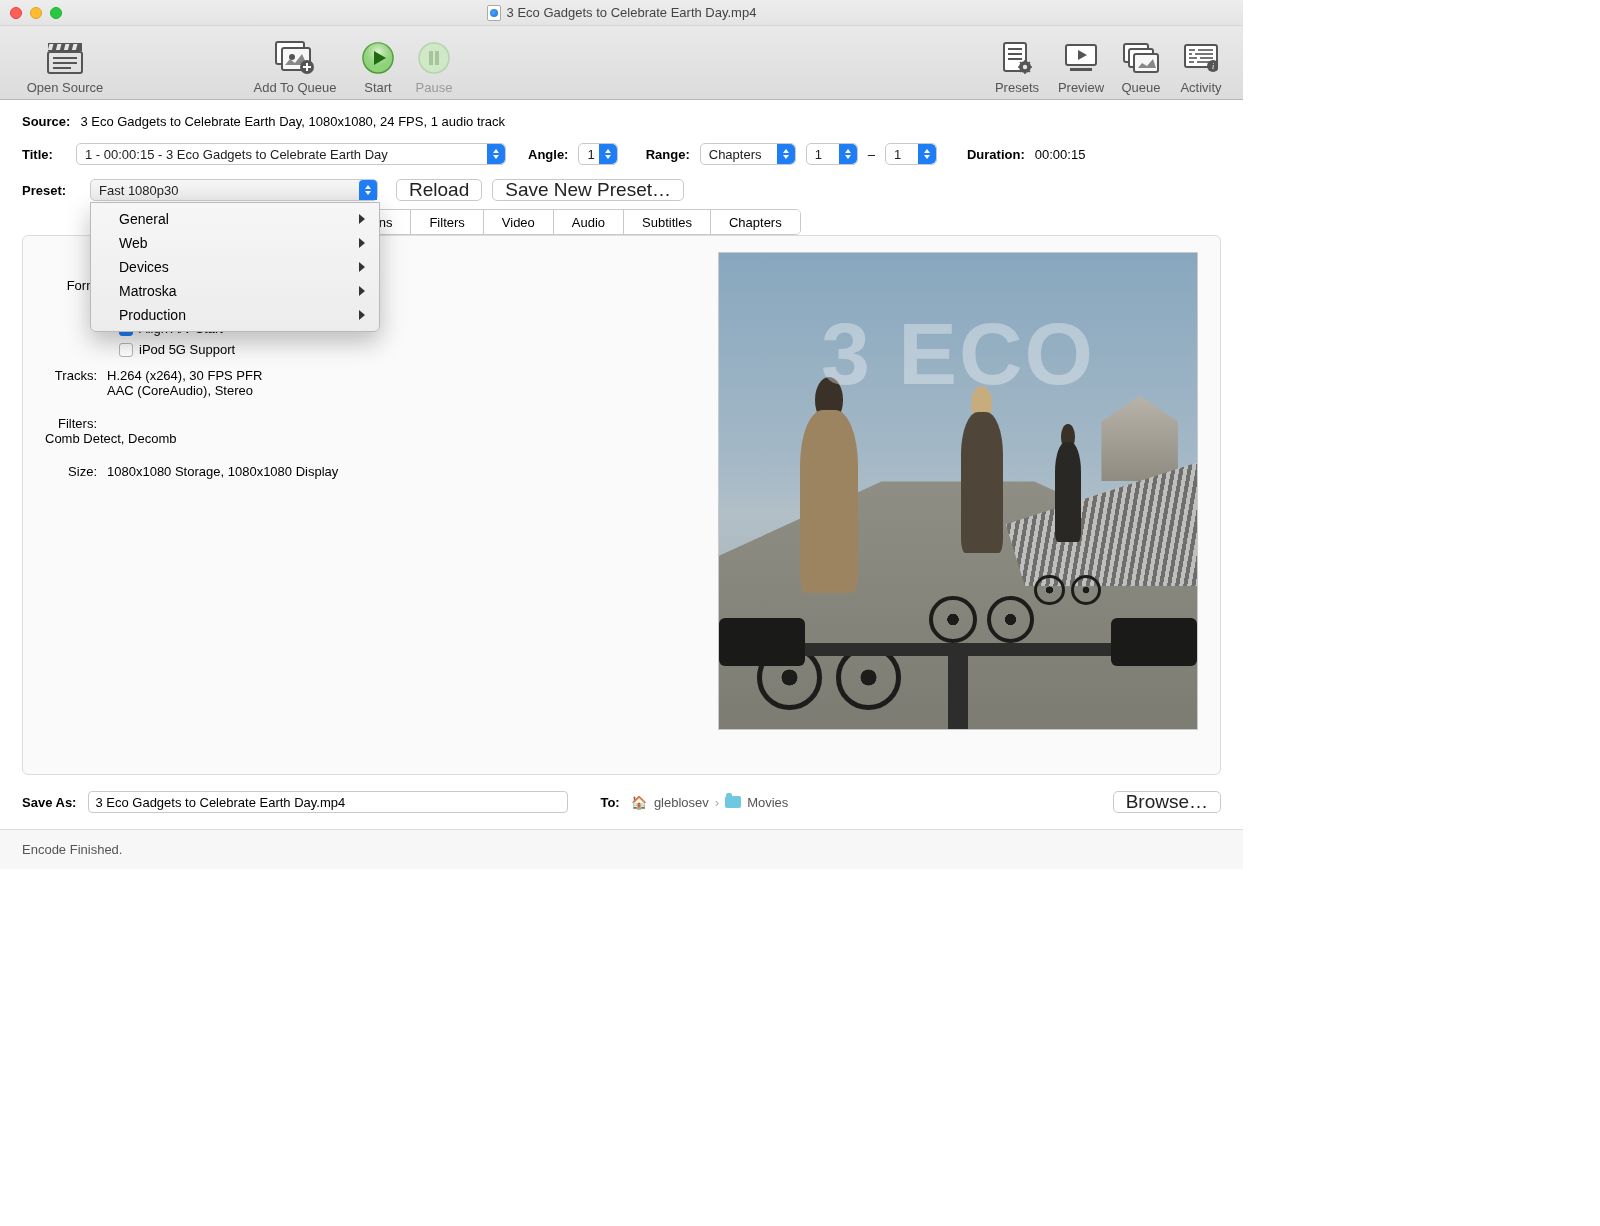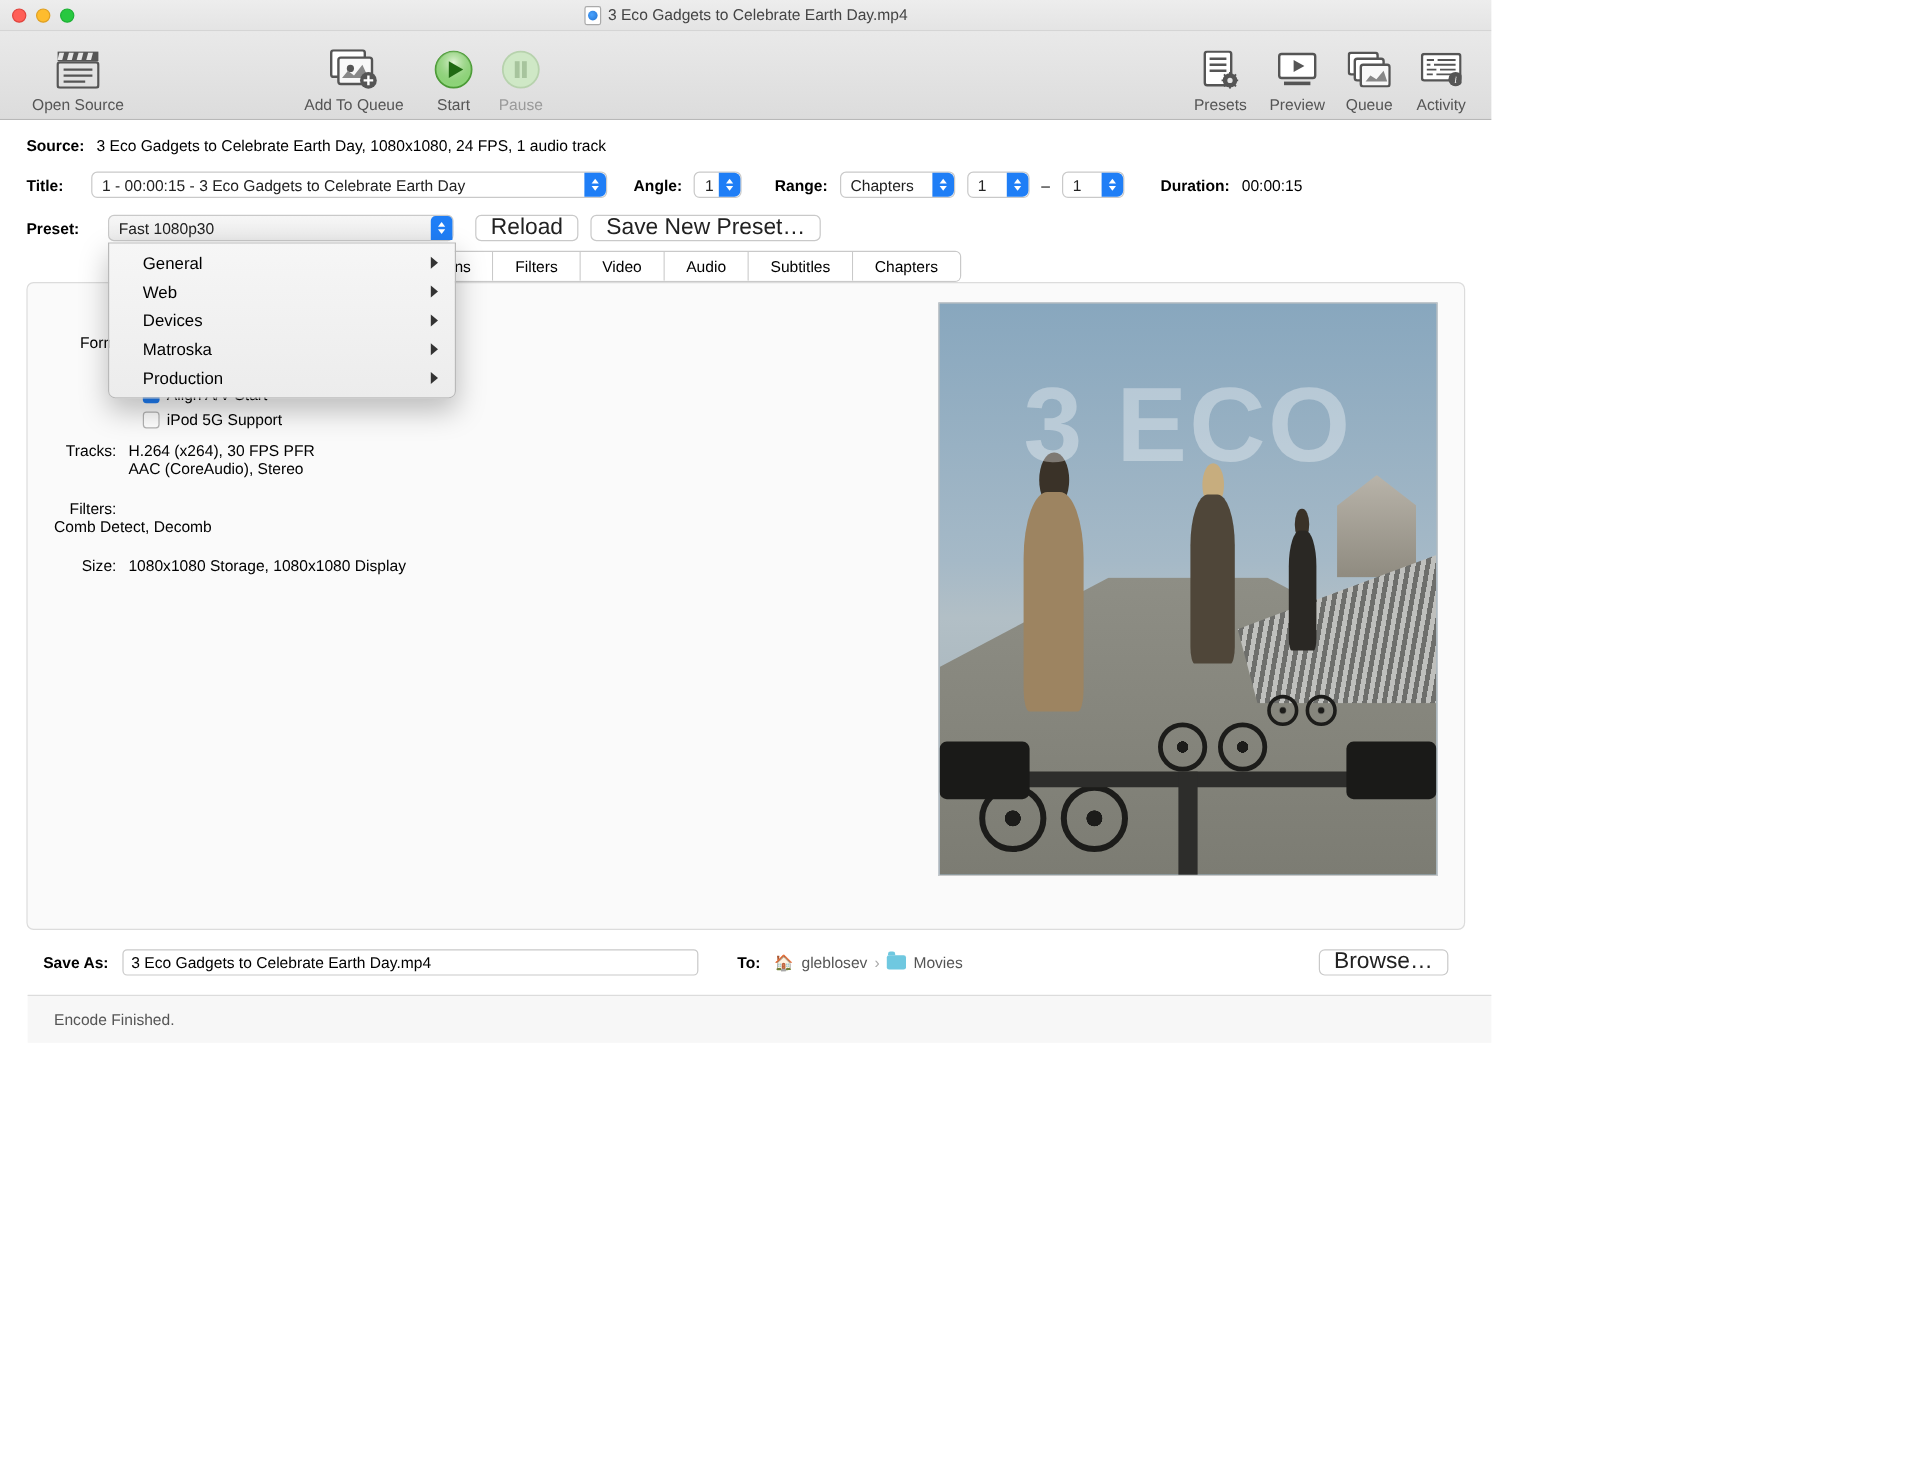--- a/index.html
+++ b/index.html
@@ -89,21 +89,21 @@
   .left-col{ width:430px; }
   .form-row{display:flex; margin-bottom:10px;}
   .form-row .lbl{width:62px; text-align:right; padding-right:10px; color:#000;}
   .form-row .val{flex:1; color:#000;}
   .chk{display:flex;align-items:center;gap:6px;margin-bottom:6px; margin-left:74px;}
   .chk-box{width:14px;height:14px;border:1px solid #b4b4b4;border-radius:3px;background:#fff;display:flex;align-items:center;justify-content:center;}
   .chk-box.checked{background:#1f7ef6;border-color:#1f7ef6;color:#fff;font-size:11px;}
   
   .preview-box{
     position:absolute; right:22px; top:16px;
-    width:416px; height:478px; border:1px solid #c9c9c9; background:#88a5b8;
+    width:480px; height:478px; border:1px solid #c9c9c9; background:#88a5b8;
     overflow:hidden;
   }
   .preview-content{position:absolute;inset:0;}
   .sky{position:absolute;inset:0;background:linear-gradient(#88a7be 0%, #a5b9c7 45%, #b2bfc6 55%, #9aa8ad 100%);}
   .road{position:absolute;left:0;right:0;bottom:0;height:52%;background:linear-gradient(#8e8e85 0%, #7c7c73 100%);
         clip-path:polygon(0 30%, 34% 0, 66% 0, 100% 30%, 100% 100%, 0 100%);}
   .railing{position:absolute; right:0; top:44%; bottom:30%; width:40%;
      background:repeating-linear-gradient(100deg,#bfc0bd 0 4px,#6e6f6c 4px 8px);
      clip-path:polygon(0 50%, 100% 0, 100% 100%, 10% 100%);}
   .building{position:absolute; right:4%; top:30%; width:16%; height:18%;
@@ -130,27 +130,27 @@
   .preset-menu{
     position:absolute; left:0; top:23px; width:290px;
     background:linear-gradient(#f6f6f6,#ececec);
     border:1px solid #b9b9b9; border-radius:0 0 6px 6px;
     box-shadow:0 10px 24px rgba(0,0,0,.25);
     padding:4px 0; z-index:100;
   }
   .preset-menu .mi{display:flex;align-items:center;justify-content:space-between;padding:4px 14px 4px 28px;font-size:14px;}
   .preset-menu .mi .arrow{border-left:6px solid #333;border-top:5px solid transparent;border-bottom:5px solid transparent;}
   
-  .bottom-row{ display:flex; align-items:center; padding:16px 36px; gap:12px;}
+  .bottom-row{ display:flex; align-items:center; padding:16px 22px; gap:12px;}
   .text-input{ border:1px solid #c9c9c9; border-radius:4px; height:22px; padding:0 6px; width:480px; font-size:13px; background:#fff;}
   .crumb{display:inline-flex;align-items:center;gap:6px;color:#555;font-size:13px;}
   .home-ico{color:#b37b2e;}
   .folder-ico{width:16px;height:12px;background:#6fc8e0;border-radius:2px;display:inline-block;position:relative;}
   .folder-ico::before{content:"";position:absolute;left:1px;top:-3px;width:6px;height:3px;background:#6fc8e0;border-radius:2px 2px 0 0;}
-  .status-bar{ border-top:1px solid #dcdcdc; background:#f7f7f7; padding:12px 22px; color:#555;margin-left:23px;}
+  .status-bar{ border-top:1px solid #dcdcdc; background:#f7f7f7; padding:12px 22px; color:#555;}
   
   svg{display:block;}
 </style>
 </head>
 <body>
 
 <div class="titlebar">
   <div class="traffic">
     <span class="tl-red"></span>
     <span class="tl-yellow"></span>

